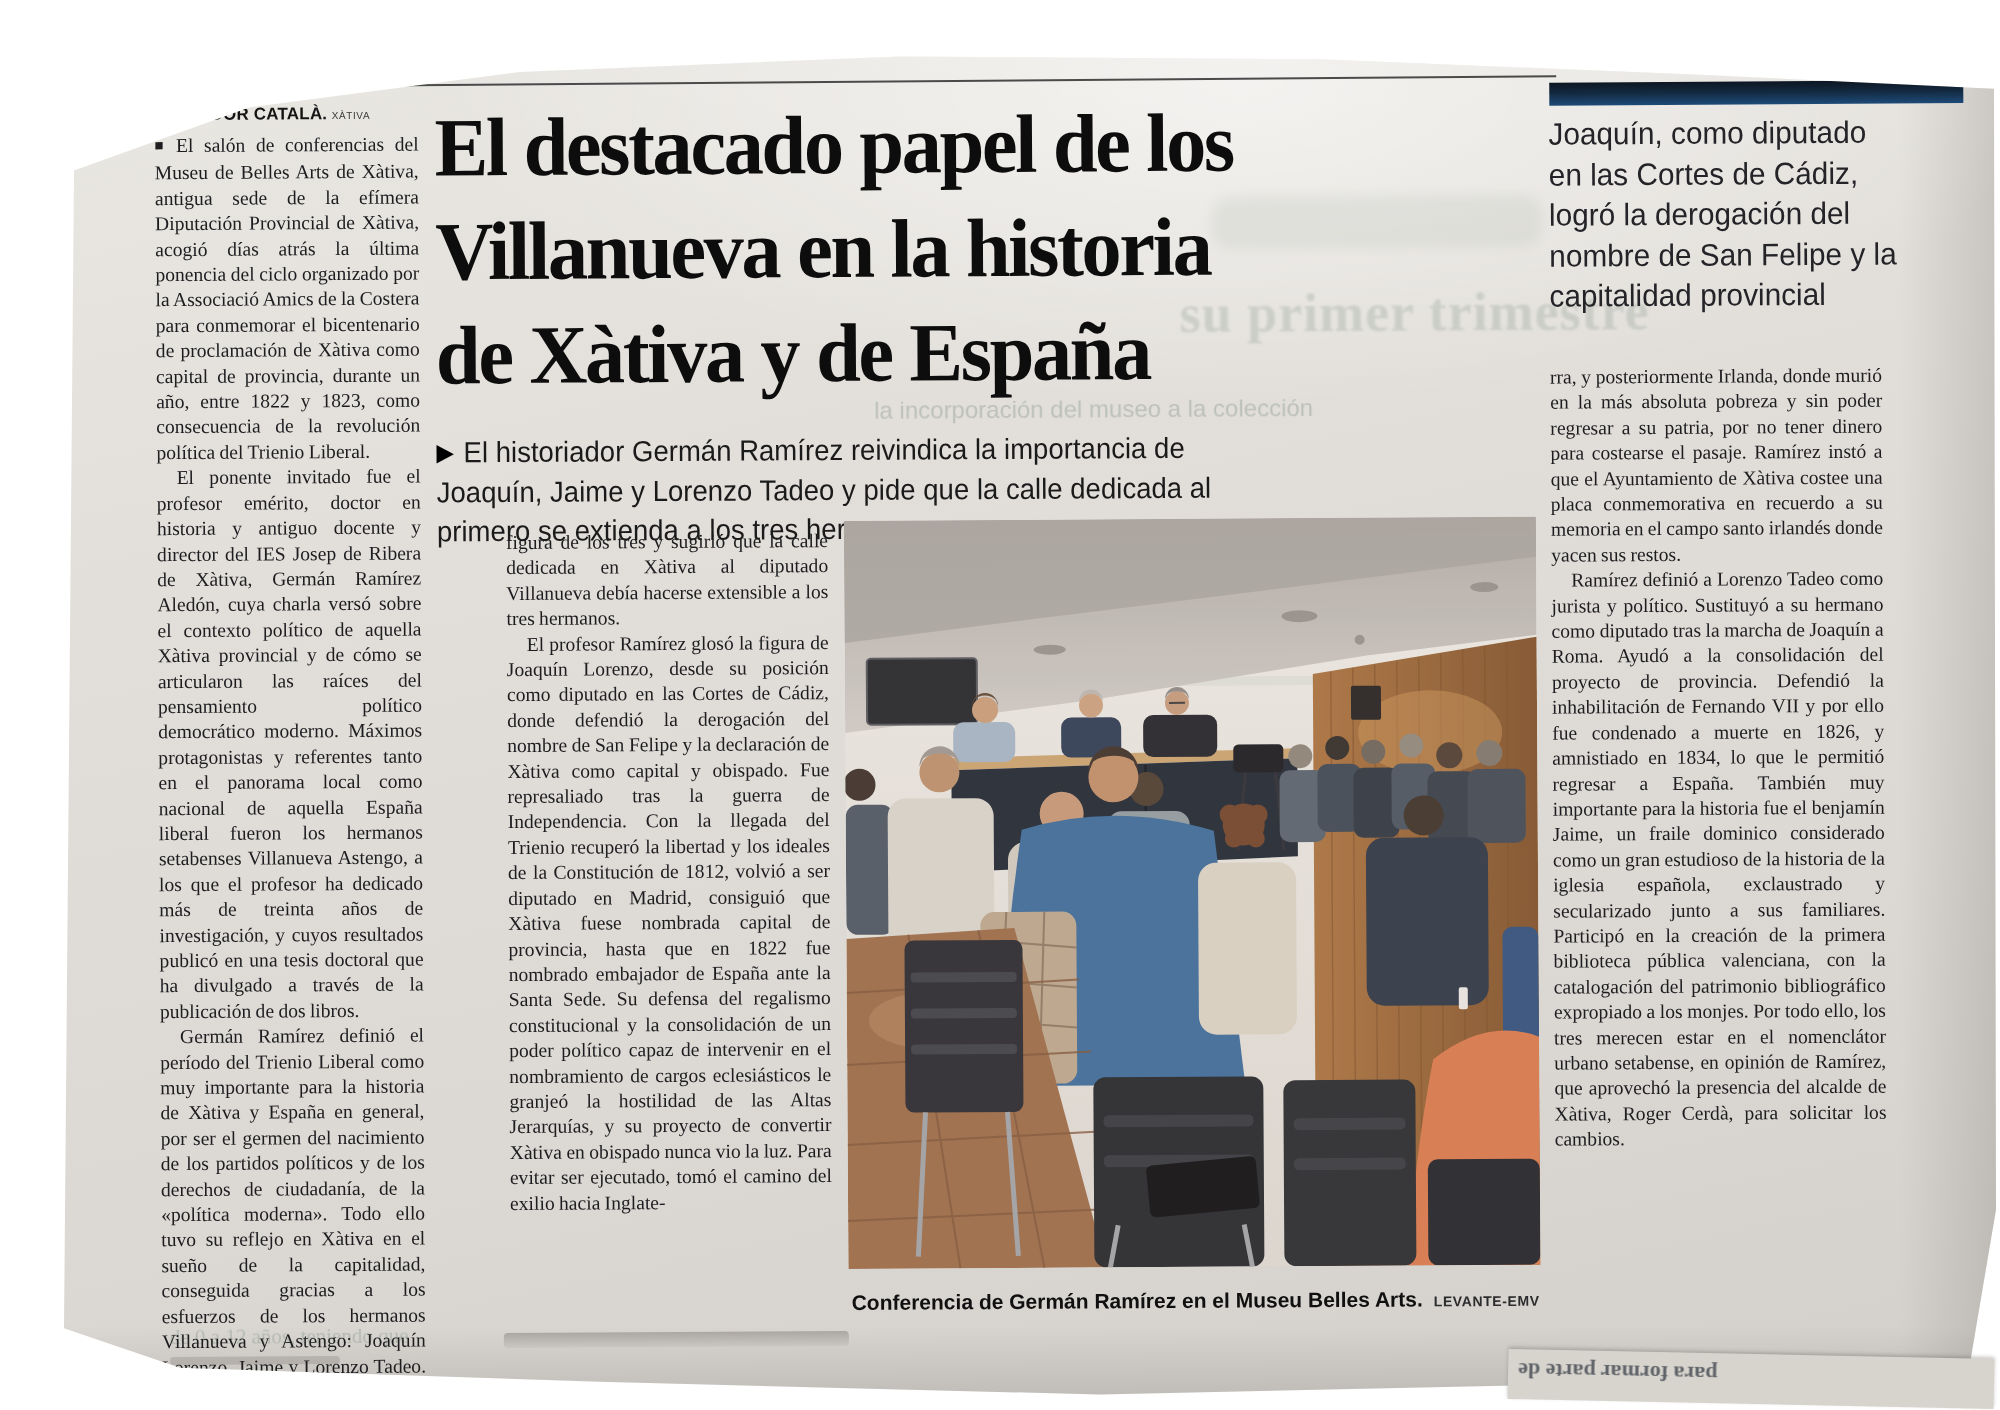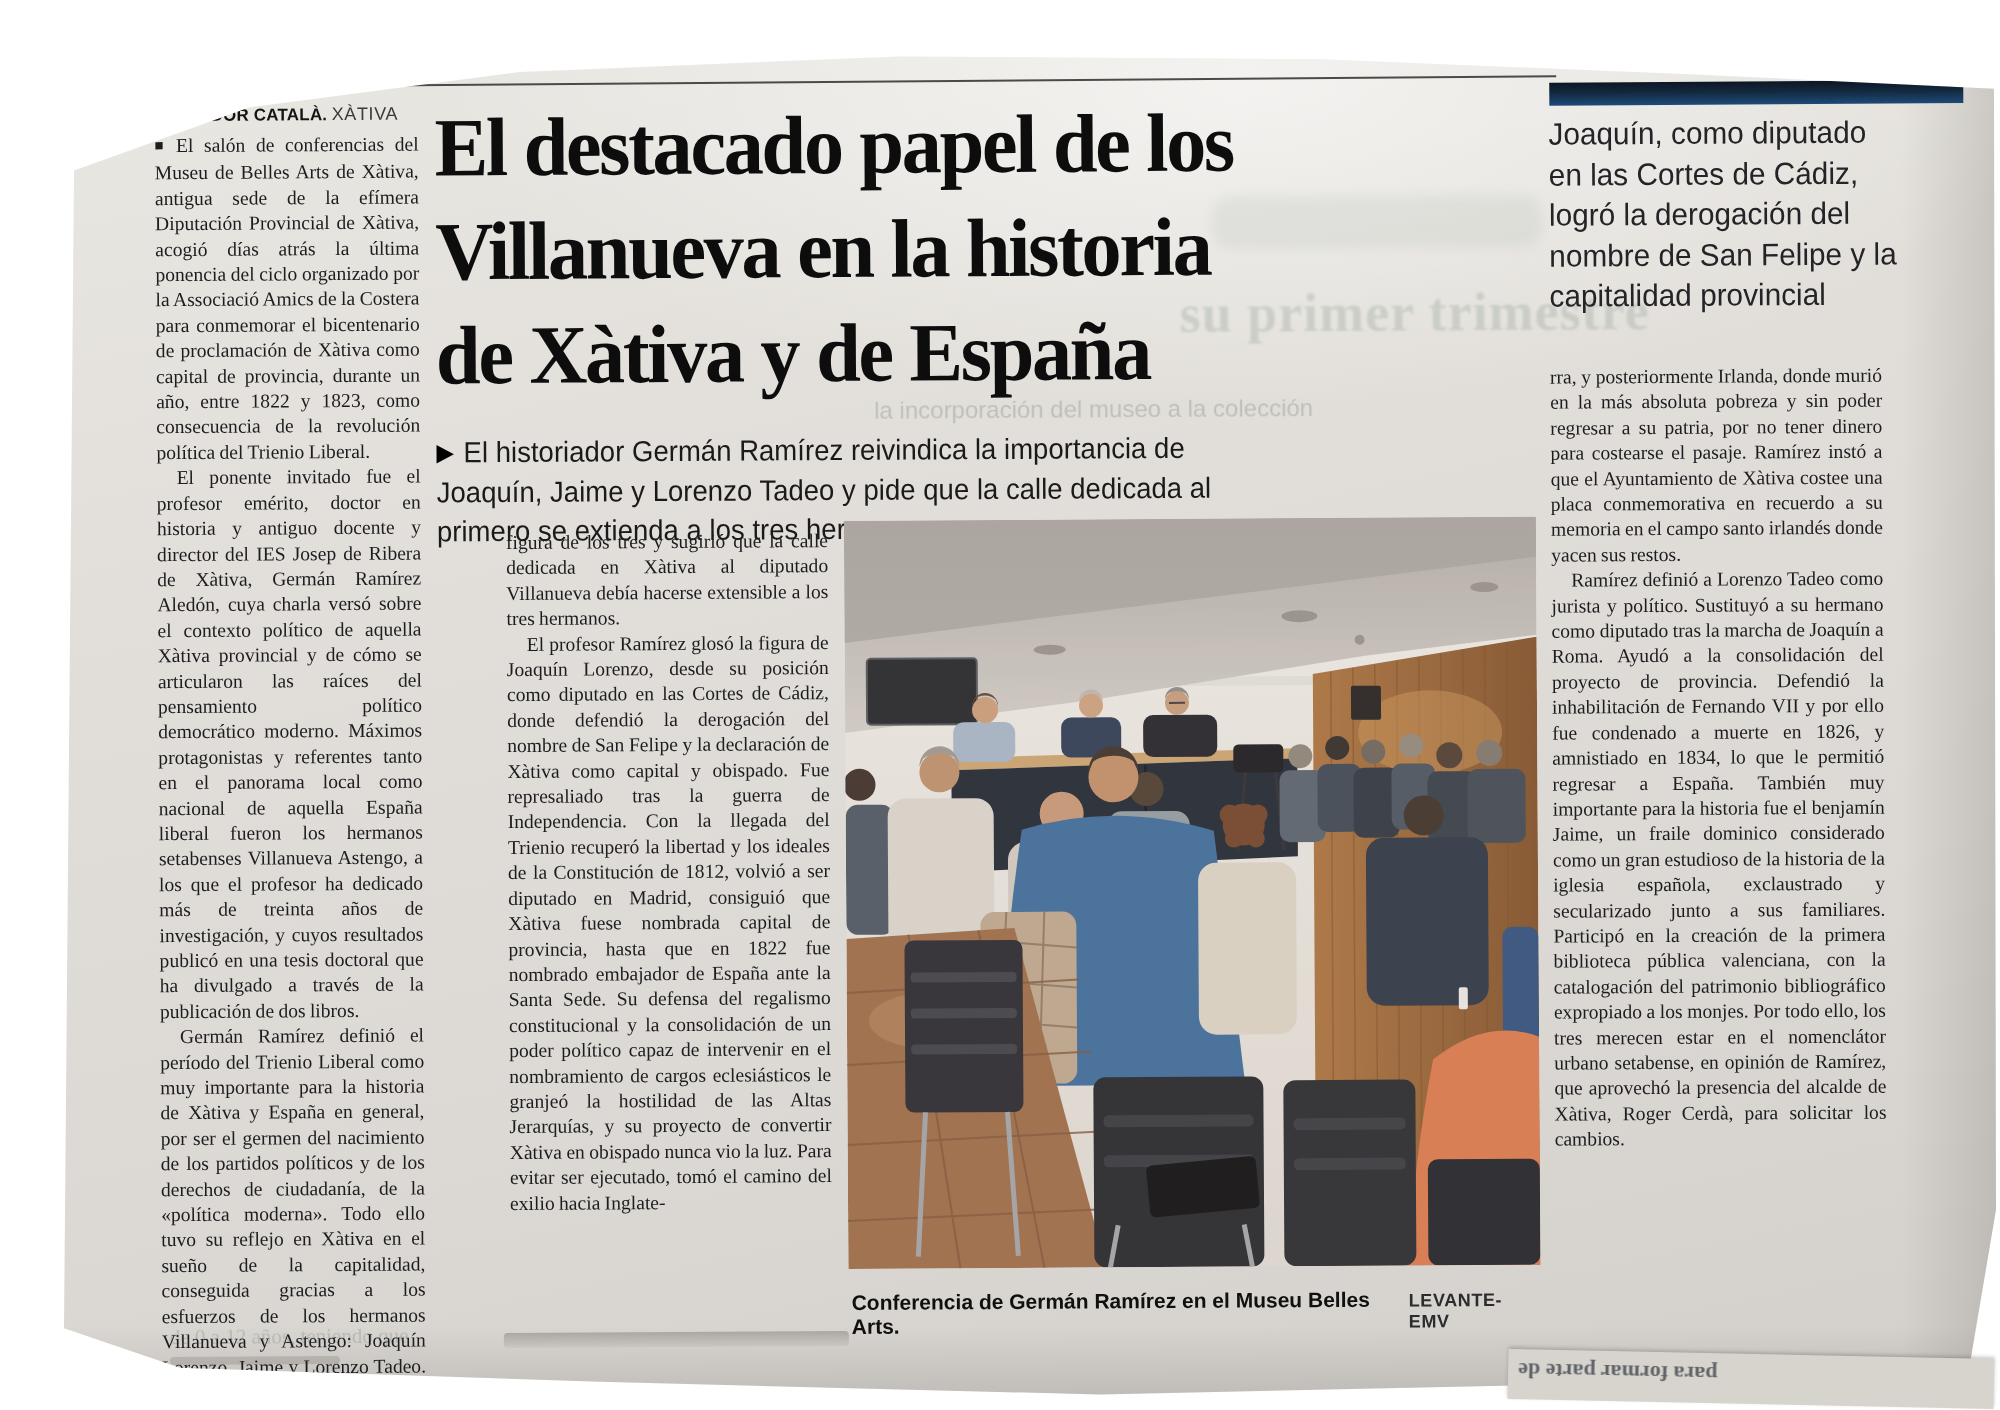--- a/index.html
+++ b/index.html
@@ -19,21 +19,21 @@
   }
   .content{position:absolute;left:0;top:0;width:2000px;height:1410px;
     transform:rotate(-0.35deg);transform-origin:50% 50%;}
 
   .top-rule{position:absolute;left:152px;top:80px;width:1408px;height:2px;
     background:#4a4a4a;transform:rotate(-0.1deg);}
 
   .byline{position:absolute;left:158px;top:100px;width:300px;
     font-family:"Liberation Sans",sans-serif;color:#141414;white-space:nowrap;}
   .byline .author{font-weight:700;font-size:17px;letter-spacing:.2px;}
-  .byline .loc{font-weight:400;font-size:18px;color:#3a3a3a;letter-spacing:.6px;}
+  .byline .loc{font-weight:400;font-size:10px;color:#3a3a3a;letter-spacing:.6px;}
 
   
   .col{position:absolute;text-align:justify;color:#1d1d20;
     font-family:"Liberation Serif",serif;font-size:19.6px;line-height:25.4px;
     word-spacing:-0.6px;}
   .col p{margin:0;}
   .rest p + p{text-indent:20px;}
   .indent-all p{text-indent:20px;}
   .col-left{left:158px;top:128px;width:264px;}
   .col-mid{left:507px;top:527px;width:322px;}
@@ -57,21 +57,21 @@
   .pullquote{position:absolute;left:1552px;top:118px;width:368px;
     font-family:"Liberation Sans",sans-serif;font-size:31px;line-height:40.5px;
     color:#242428;transform:scaleX(.96);transform-origin:left top;}
 
   
   .photo{position:absolute;left:845px;top:520px;width:692px;height:748px;margin:0;}
   .caption-row{position:absolute;left:848px;top:1290px;width:688px;
     display:flex;justify-content:space-between;align-items:baseline;
     font-family:"Liberation Sans",sans-serif;}
   .caption{font-weight:700;font-size:21px;color:#101010;}
-  .credit{font-weight:700;font-size:18px;color:#2c2c2e;letter-spacing:.6px;}
+  .credit{font-weight:700;font-size:14px;color:#2c2c2e;letter-spacing:.6px;}
 
   
   .ghost{position:absolute;color:#8e9c91;pointer-events:none;white-space:nowrap;}
   .ghost-headline{left:1182px;top:284px;font-family:"Liberation Serif",serif;
     font-weight:700;font-size:54px;opacity:.30;filter:blur(1.3px);letter-spacing:1px;}
   .ghost-blob{position:absolute;left:1215px;top:198px;width:330px;height:52px;border-radius:20px;
     background:#93a398;opacity:.14;filter:blur(6px);}
   .ghost-line1{left:876px;top:396px;font-family:"Liberation Sans",sans-serif;
     font-size:24px;opacity:.45;filter:blur(.6px);}
   .ghost-line2{left:166px;top:1320px;font-family:"Liberation Serif",serif;

